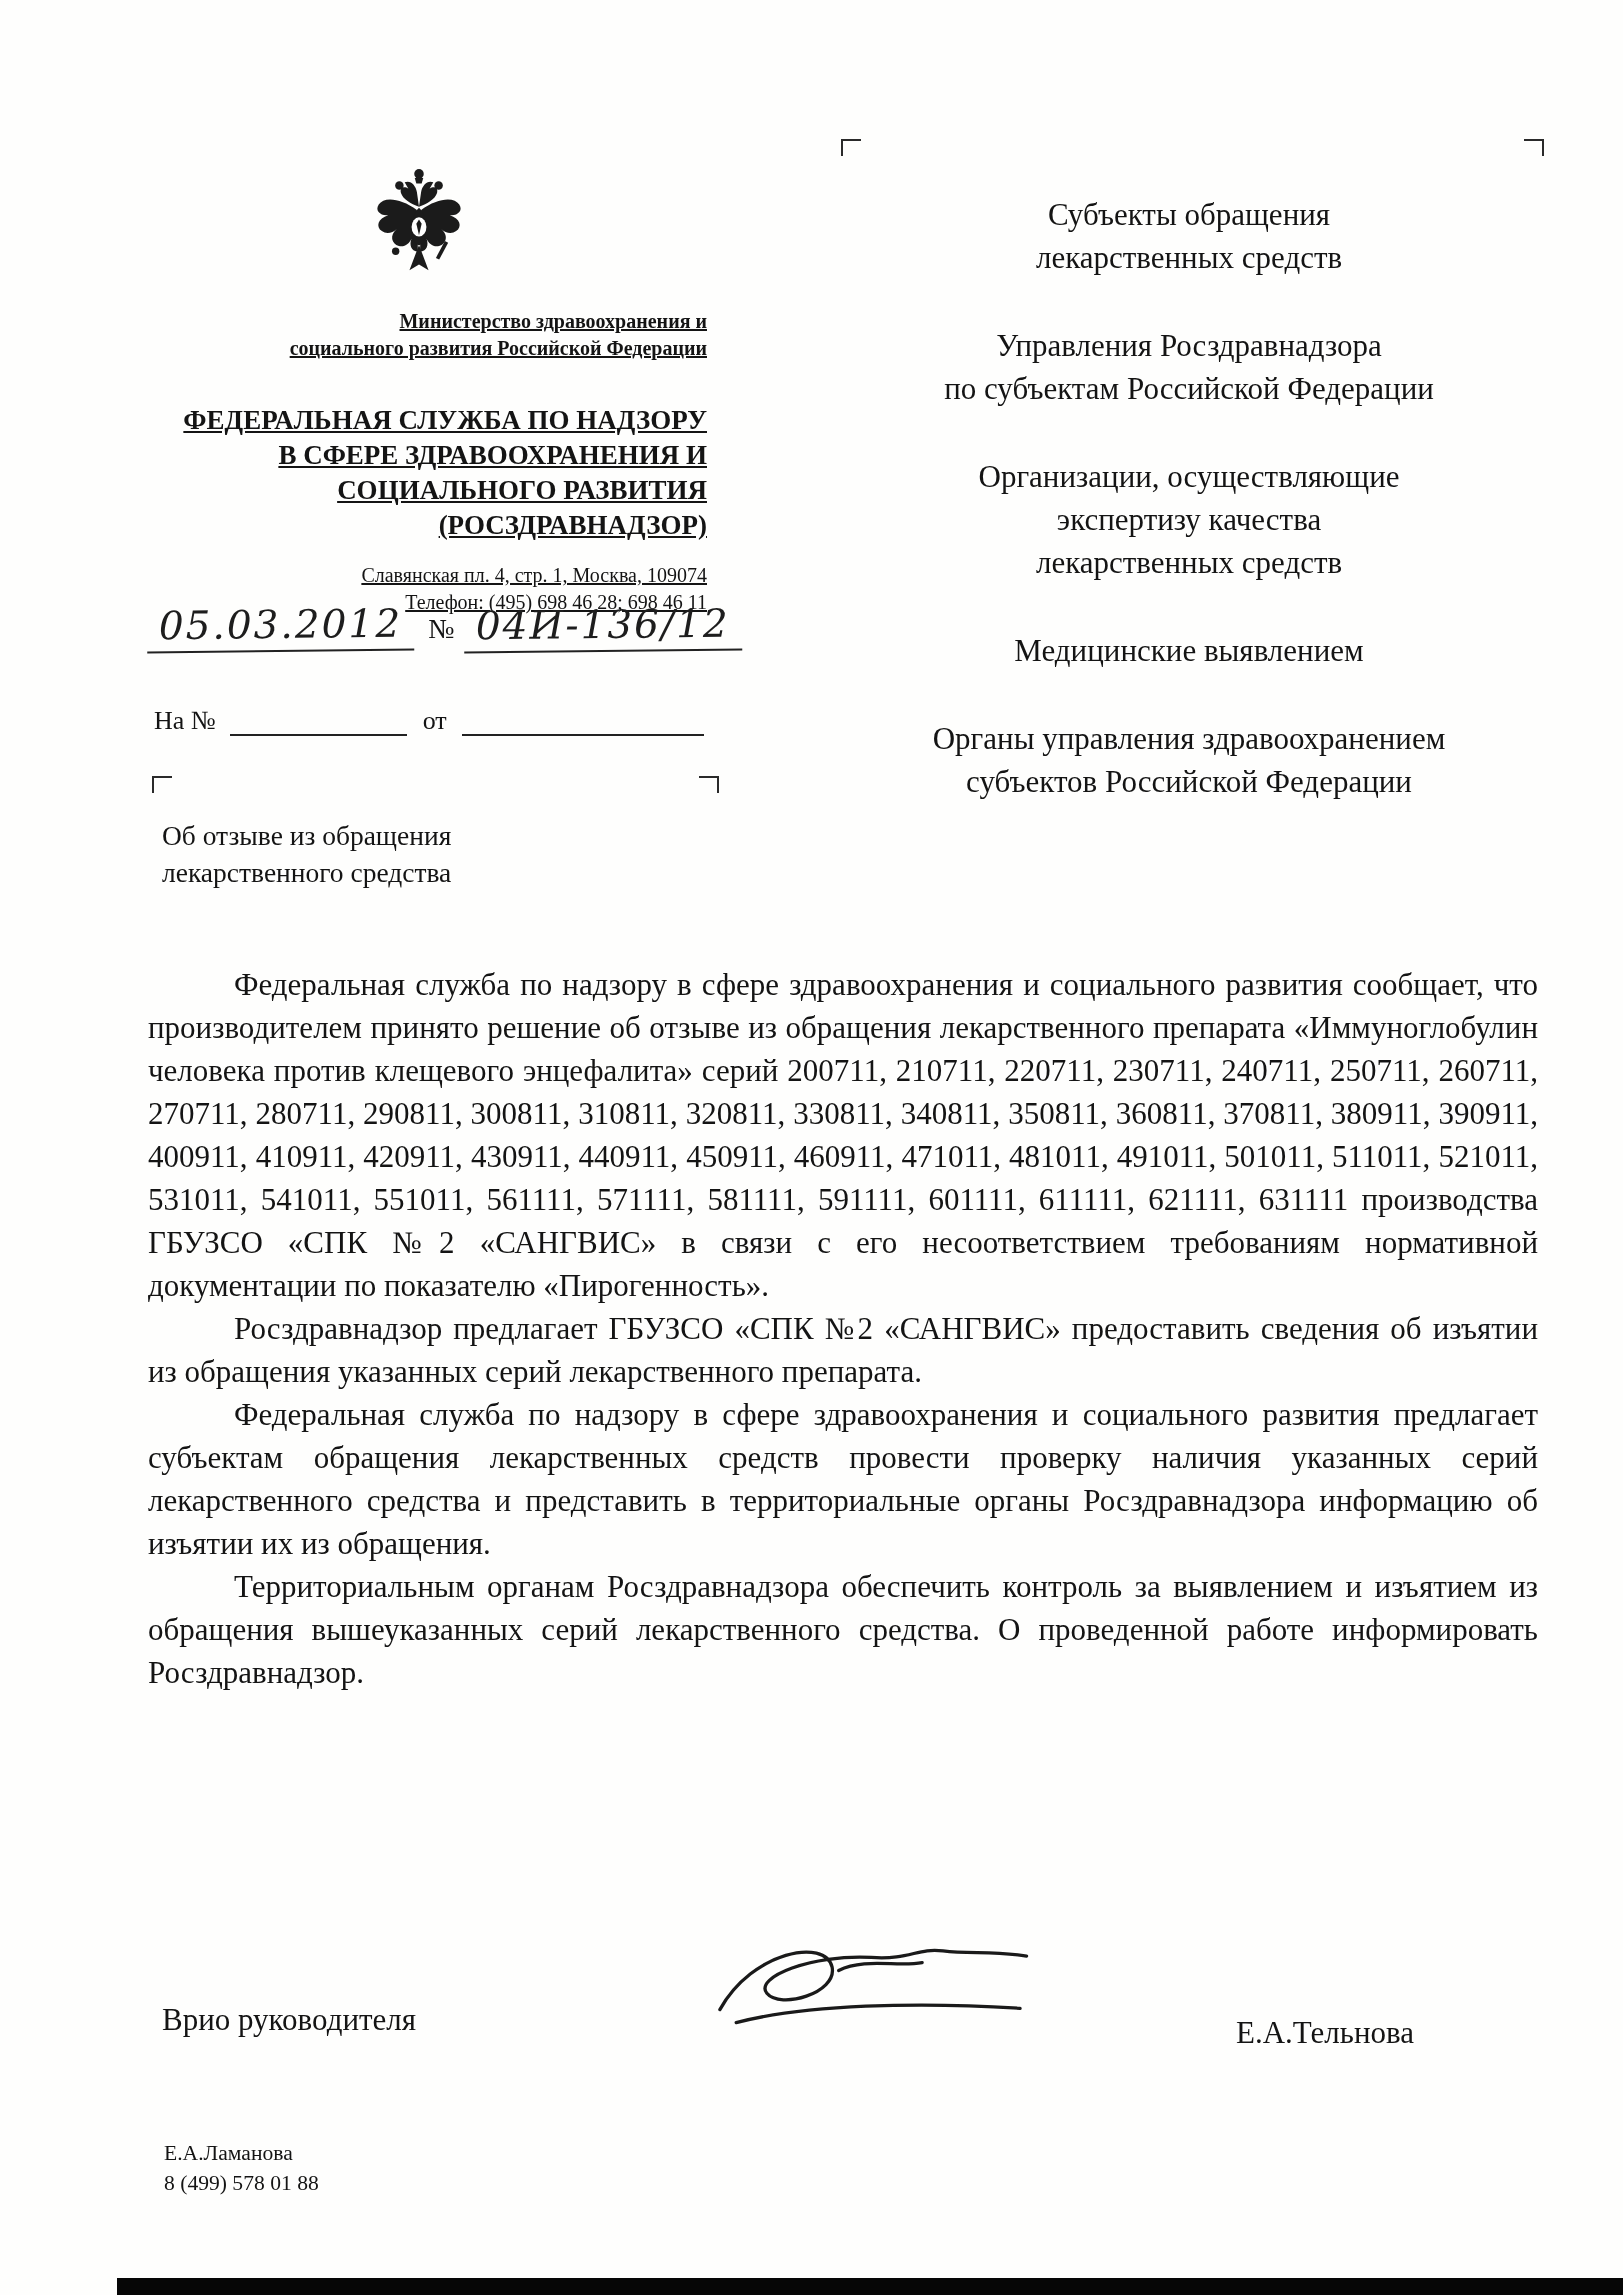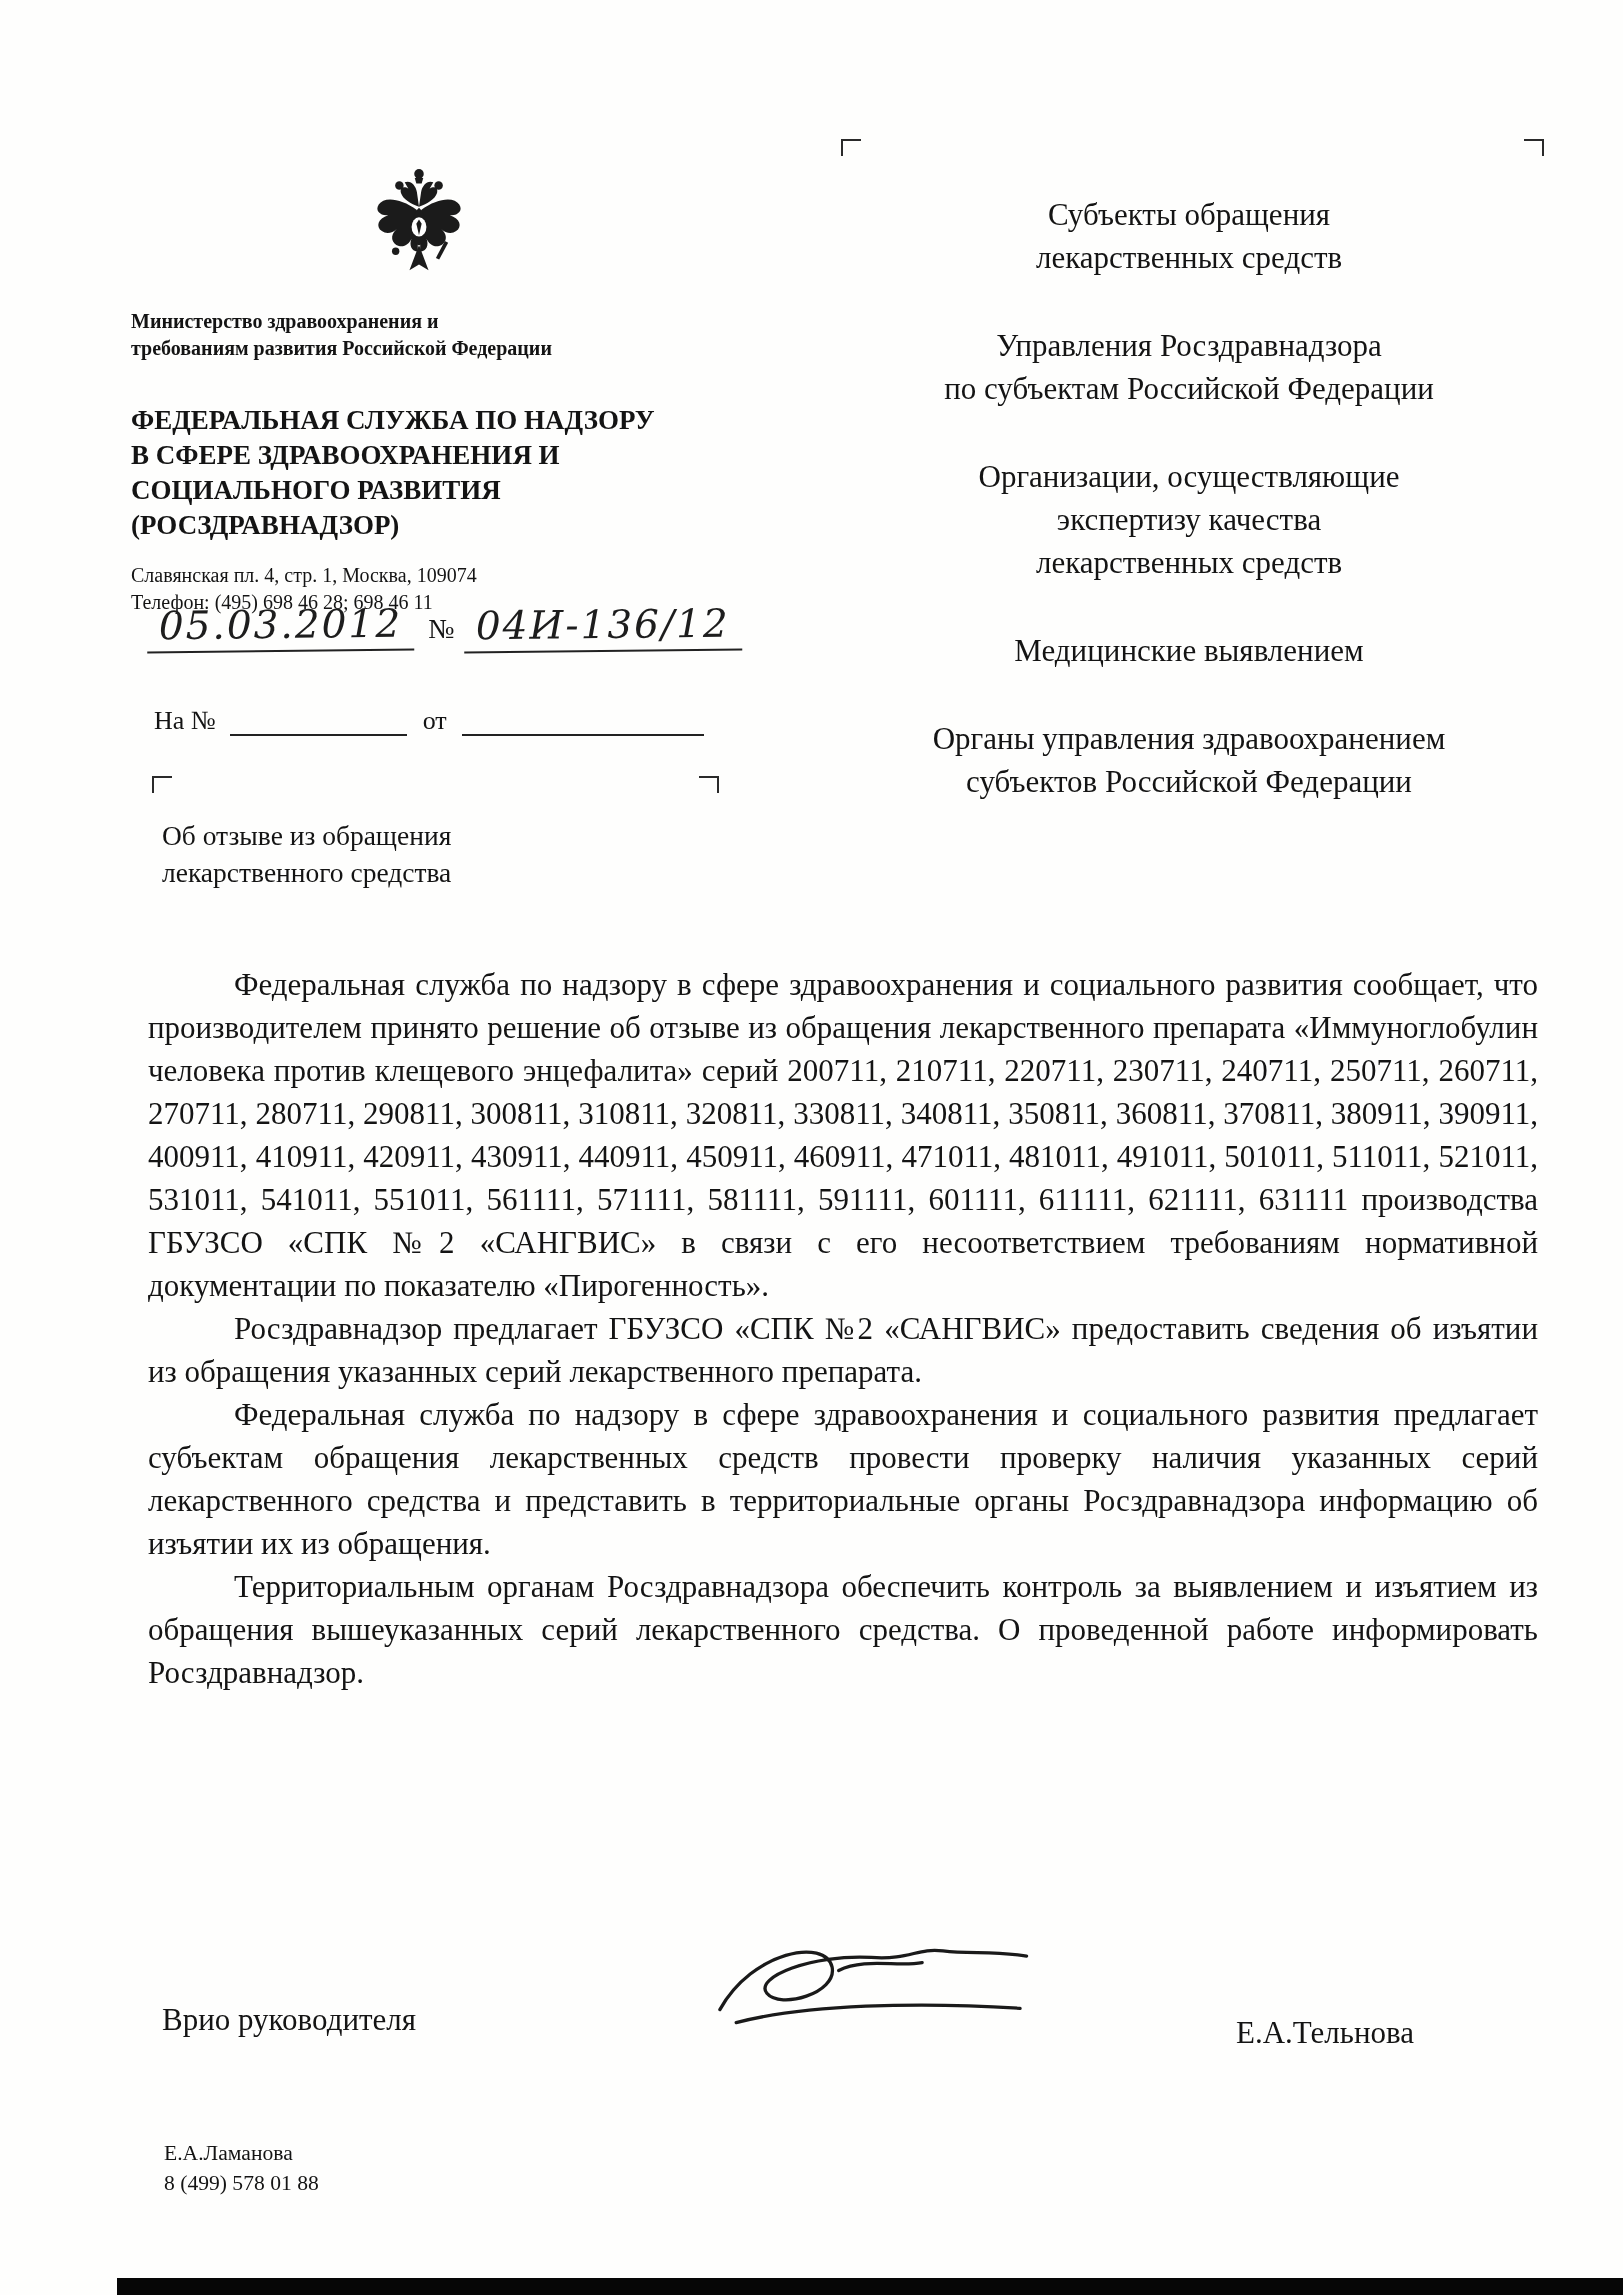--- a/index.html
+++ b/index.html
@@ -9,21 +9,22 @@
     width:1623px; height:2295px;
     background:#fefefd;
     font-family:"Liberation Serif", serif;
     color:#141414;
     overflow:hidden;
   }
 
   
   .letterhead {
     position:absolute; left:131px; top:162px; width:576px;
-    text-align:left;
+    text-align:right;
+    text-decoration:underline;
   }
   .emblem { width:106px; height:134px; margin:0 auto; display:block; }
   .ministry { font-weight:bold; font-size:20px; line-height:27px; margin-top:11.8px; }
   .service  { font-weight:bold; font-size:27px; line-height:35px; margin-top:41px; }
   .addr     { font-size:20px; line-height:27px; margin-top:19.6px; }
 
   
   .ref-line1 {
     position:absolute; left:147px; top:602px; width:694px;
     display:flex; align-items:baseline;
@@ -122,21 +123,21 @@
         <path d="M100 80 C114 92 116 120 110 140 C106 154 94 154 90 140 C84 120 86 92 100 80 Z"></path>
         <path d="M100 150 L82 198 L100 187 L118 198 Z"></path>
         <circle cx="56" cy="162" r="7"></circle>
         <rect x="140" y="142" width="7" height="36" transform="rotate(28 143 160)"></rect>
         <ellipse cx="100" cy="116" rx="14" ry="18" fill="#ffffff"></ellipse>
         <path d="M100 102 l5 8 -5 22 -5 -22 z" fill="#1b1b1b"></path>
       </g>
     </svg>
     <div class="ministry">
       <div>Министерство здравоохранения и</div>
-      <div>требованиям развития Российской Федерации</div>
+      <div>социального развития Российской Федерации</div>
     </div>
     <div class="service">
       <div>ФЕДЕРАЛЬНАЯ СЛУЖБА ПО НАДЗОРУ</div>
       <div>В СФЕРЕ ЗДРАВООХРАНЕНИЯ И</div>
       <div>СОЦИАЛЬНОГО РАЗВИТИЯ</div>
       <div>(РОСЗДРАВНАДЗОР)</div>
     </div>
     <div class="addr">
       <div>Славянская пл. 4, стр. 1, Москва, 109074</div>
       <div>Телефон: (495) 698 46 28; 698 46 11</div>

